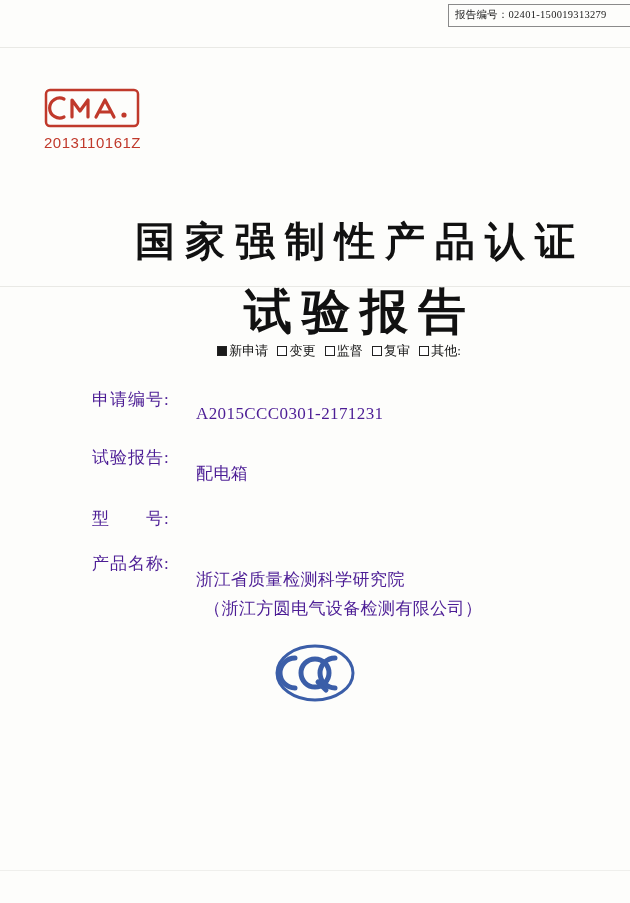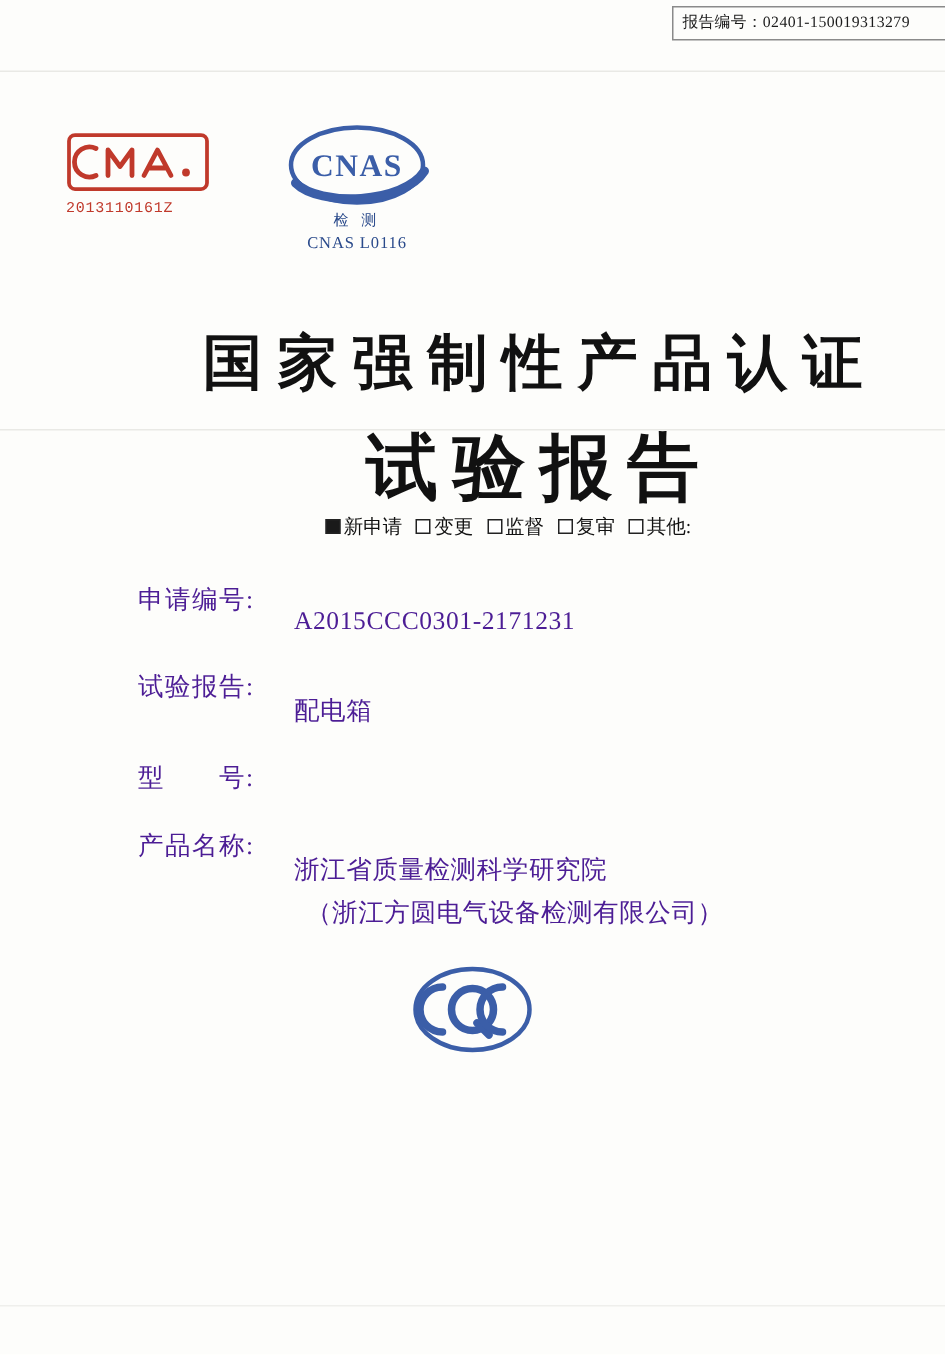--- a/index.html
+++ b/index.html
@@ -57,24 +57,24 @@
     width: 120px;
   }
   .cma-logo {
     position: relative;
     width: 96px;
     height: 40px;
   }
   .cma-logo svg { display: block; }
   .cma-code {
     margin-top: 6px;
-    font-size: 10px;
+    font-size: 15px;
     color: #c0392b;
     letter-spacing: 0.5px;
-    font-family: Liberation Mono, monospace;
+    font-family: Liberation Sans, sans-serif;
     white-space: nowrap;
   }
 
   
   .cnas-wrap {
     position: absolute;
     top: 80px;
     left: 178px;
     width: 120px;
     text-align: center;
@@ -222,31 +222,20 @@
         <rect x="2" y="2" width="92" height="36" rx="4" ry="4" fill="none" stroke="#c0392b" stroke-width="2.5"></rect>
         <path d="M20 11 A10 10 0 1 0 20 29" fill="none" stroke="#c0392b" stroke-width="3.2" stroke-linecap="round"></path>
         <path d="M28 29 L28 12 L36 23 L44 12 L44 29" fill="none" stroke="#c0392b" stroke-width="3.2" stroke-linejoin="round" stroke-linecap="round"></path>
         <path d="M52 29 L61 12 L70 29 M56 24 L66 24" fill="none" stroke="#c0392b" stroke-width="3.2" stroke-linejoin="round" stroke-linecap="round"></path>
         <circle cx="80" cy="27" r="2.6" fill="#c0392b"></circle>
       </svg>
     </div>
     <div class="cma-code">2013110161Z</div>
   </div>
 
-  <div class="cnas-wrap">
-    <div class="cnas-logo">
-      <svg width="110" height="66" viewBox="0 0 110 66" xmlns="http://www.w3.org/2000/svg">
-        <ellipse cx="55" cy="30" rx="44" ry="25" fill="none" stroke="#3b5ea8" stroke-width="3"></ellipse>
-        <path d="M14 42 C30 58 86 56 100 34" fill="none" stroke="#3b5ea8" stroke-width="6" stroke-linecap="round"></path>
-        <text x="55" y="37" text-anchor="middle" font-family="Liberation Serif, serif" font-size="21" font-weight="bold" fill="#3b5ea8" letter-spacing="1">CNAS</text>
-      </svg>
-    </div>
-    <div class="cnas-sub">检 测</div>
-    <div class="cnas-code">CNAS L0116</div>
-  </div>
 
   <div class="title-main">国家强制性产品认证</div>
   <div class="title-sub">试验报告</div>
 
   <div class="check-row">
     <span class="check-item"><span class="box filled"></span><span>新申请</span></span>
     <span class="check-item"><span class="box"></span><span>变更</span></span>
     <span class="check-item"><span class="box"></span><span>监督</span></span>
     <span class="check-item"><span class="box"></span><span>复审</span></span>
     <span class="check-item"><span class="box"></span><span>其他:</span></span>

